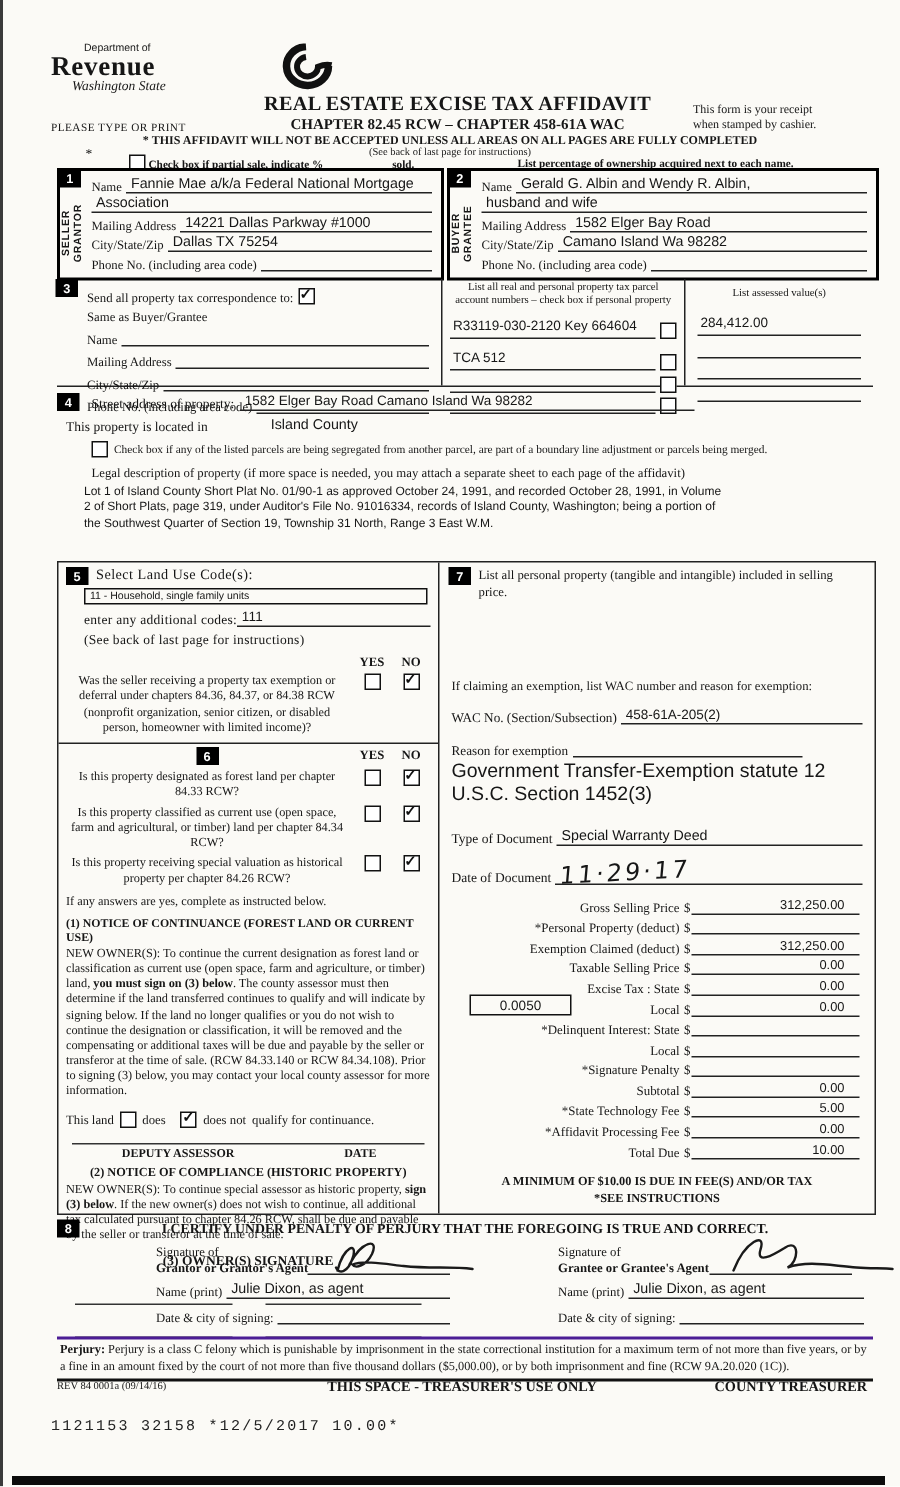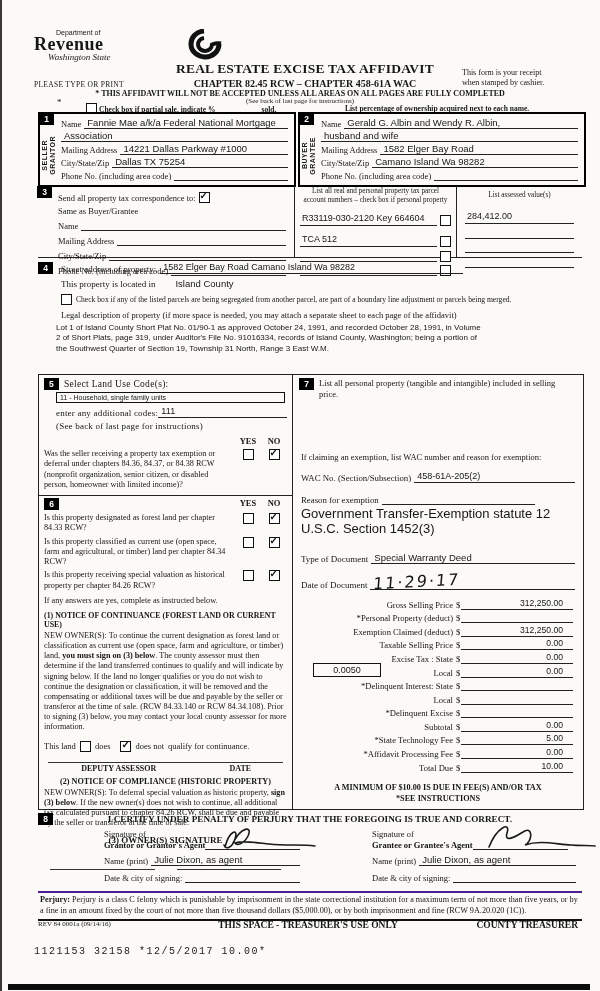--- a/index.html
+++ b/index.html
@@ -57,21 +57,21 @@
   .maincols{border:1px solid #222;display:flex;}
   .leftcol{width:254px;border-right:1px solid #222;display:flex;flex-direction:column;box-sizing:border-box;}
   .rightcol{flex:1;position:relative;box-sizing:border-box;}
   .sec5box{border-bottom:1px solid #222;padding:3px 5px 5px 5px;}
   .sec6box{padding:2px 5px;}
   .s5title{display:flex;gap:5px;align-items:center;font-size:9.5px;letter-spacing:.3px;}
   .codebox{border:1.2px solid #111;margin:2px 2px 0 12px;font-family:"Liberation Sans",sans-serif;font-size:7px;padding:1px 3px;}
   .addl{display:flex;align-items:flex-end;font-size:9px;margin:3px 0 0 12px;letter-spacing:.2px;}
   .seeb{font-size:9px;margin:3px 0 0 12px;letter-spacing:.2px;}
   .qrow{display:flex;margin-top:3px;}
-  .qtext{flex:1;font-size:8.2px;line-height:1.25;padding-right:3px;}
+  .qtext{flex:1;font-size:8.2px;line-height:1.25;padding-right:3px;text-align:center;}
   .col26{width:26px;text-align:center;flex:none;font-size:8.5px;}
   .notice-t{font-size:7.9px;font-weight:bold;margin-top:5px;}
   .para{font-size:8.2px;line-height:1.24;margin-top:2px;text-align:left;}
   .thisland{display:flex;align-items:center;gap:4px;font-size:8.5px;margin-top:8px;}
   .hline{border-bottom:1px solid #333;margin:10px 4px 1px 4px;}
   .underlabels{display:flex;font-size:8px;font-weight:bold;margin-top:0px;}
   .ct{text-align:center;font-weight:bold;}
   .sigpair{display:flex;gap:22px;margin:14px 6px 0 6px;}
   .sigpair .sline{flex:1;border-bottom:1px solid #333;height:10px;}
   
@@ -262,21 +262,21 @@
         </div>
     </div>
   </div>
 
   <div class="abs" style="left:38px;top:260px;width:544px;">
     <div class="s4row">
       <span class="tab" style="margin-right:8px;">4</span>
       <span>Street address of property:</span>
       <span class="uline" style="flex:none;width:300px;margin-left:4px;"><span class="tv" style="font-size:9px;">1582 Elger Bay Road Camano Island Wa 98282</span></span>
     </div>
-    <div class="s4row" style="margin-left:23px;margin-top:4px;">
+    <div class="s4row" style="margin-left:6px;margin-top:4px;gap:22px;">
       <span>This property is located in</span>
       <span class="tv" style="margin-left:20px;font-size:9.5px;">Island County</span>
     </div>
     <div class="s4row" style="margin-left:23px;margin-top:5px;font-size:7.6px;align-items:center;">
       <span class="cb" style="margin-right:4px;"></span>
       <span>Check box if any of the listed parcels are being segregated from another parcel, are part of a boundary line adjustment or parcels being merged.</span>
     </div>
     <div class="s4row" style="margin-left:23px;margin-top:5px;font-size:8.5px;">
       <span>Legal description of property (if more space is needed, you may attach a separate sheet to each page of the affidavit)</span>
     </div>
@@ -338,21 +338,21 @@
           <span class="cb checked" style="margin-left:6px;"></span>
           <span>does not</span>
           <span>qualify for continuance.</span>
         </div>
         <div class="hline"></div>
         <div class="underlabels">
           <span style="flex:1.6;text-align:center;">DEPUTY ASSESSOR</span>
           <span style="flex:1;text-align:center;">DATE</span>
         </div>
         <div class="ct" style="font-size:8.2px;margin-top:4px;">(2) NOTICE OF COMPLIANCE (HISTORIC PROPERTY)</div>
-        <div class="para"><span>NEW OWNER(S): To deferral special valuation as historic property, </span><span class="b">sign (3) below</span><span>. If the new owner(s) does not wish to continue, all additional tax calculated pursuant to chapter 84.26 RCW, shall be due and payable by the seller or transferor at the time of sale.</span></div>
+        <div class="para"><span>NEW OWNER(S): To continue special assessor as historic property, </span><span class="b">sign (3) below</span><span>. If the new owner(s) does not wish to continue, all additional tax calculated pursuant to chapter 84.26 RCW, shall be due and payable by the seller or transferor at the time of sale.</span></div>
         <div class="ct" style="font-size:9px;margin-top:7px;">(3) OWNER(S) SIGNATURE</div>
         <div class="sigpair">
             <span class="sline"></span>
             <span class="sline"></span>
           </div>
         <div class="sigpair" style="margin-top:11px;">
             <span class="sline"></span>
             <span class="sline"></span>
           </div>
       </div>
@@ -416,21 +416,21 @@
             <span class="mlabel">*Delinquent Interest: State</span>
             <span class="mdollar">$</span>
             <span class="mline"></span>
           </div>
         <div class="mrow">
             <span class="mlabel">Local</span>
             <span class="mdollar">$</span>
             <span class="mline"></span>
           </div>
         <div class="mrow">
-            <span class="mlabel">*Delinquent Excise</span>
+            <span class="mlabel">*Signature Penalty</span>
             <span class="mdollar">$</span>
             <span class="mline"></span>
           </div>
         <div class="mrow">
             <span class="mlabel">Subtotal</span>
             <span class="mdollar">$</span>
             <span class="mline">0.00</span>
           </div>
         <div class="mrow">
             <span class="mlabel">*State Technology Fee</span>

